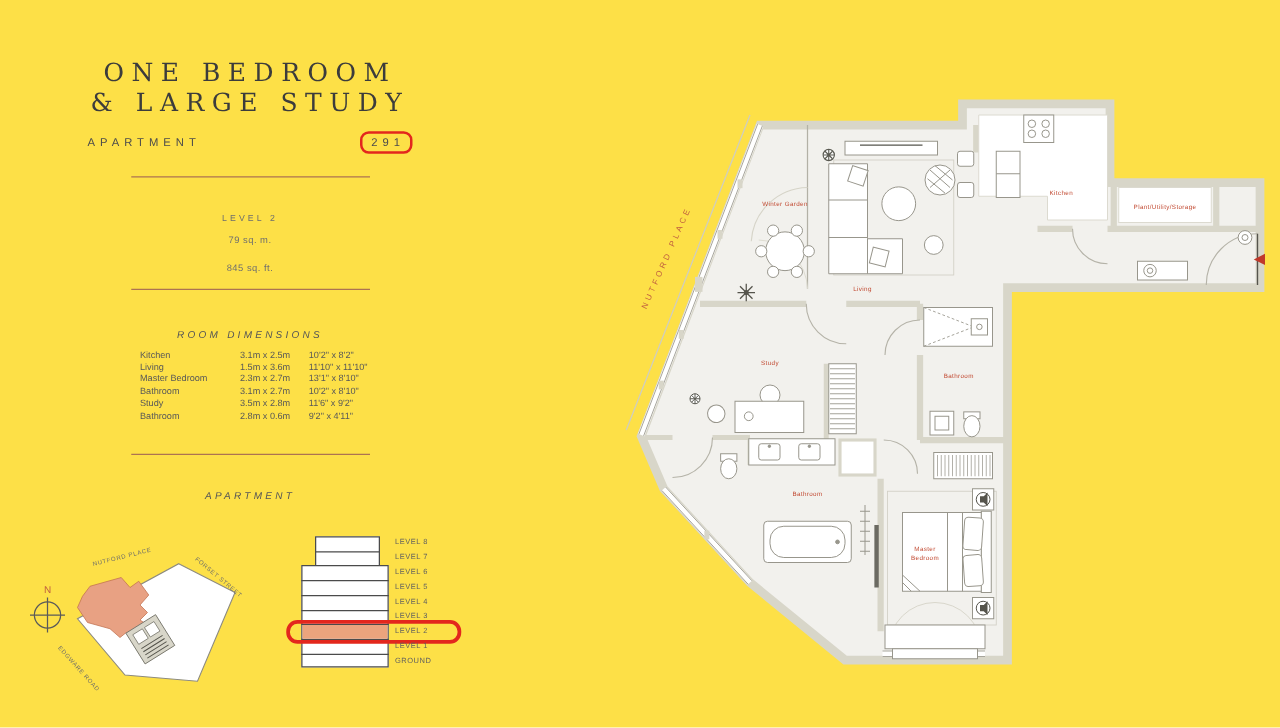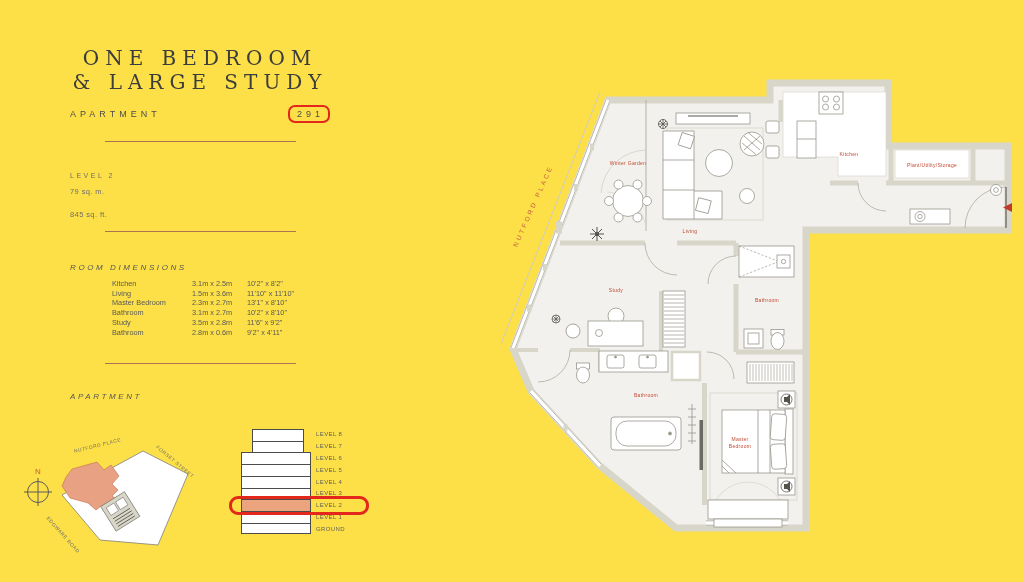--- a/index.html
+++ b/index.html
@@ -7,21 +7,21 @@
         font-family:"Liberation Sans",sans-serif;}
   .abs{position:absolute;}
   
   .panel-title{left:70px;top:46px;width:260px;text-align:center;
     font-family:"DejaVu Serif","Liberation Serif",serif;font-size:20px;line-height:24px;
     letter-spacing:6px;color:#3c3c3c;font-weight:400;}
   .apt-row{left:70px;top:105px;width:260px;display:flex;justify-content:space-between;align-items:center;gap:7px;
     font-size:9px;letter-spacing:4px;color:#4c4c4c;}
   .apt-num{border:2.5px solid #e3271d;border-radius:7px;padding:2px 4px 2px 7px;color:#4c4c4c;}
   .rule{left:105px;width:191px;height:0;border-top:1px solid #ad7351;}
-  .small-center{left:70px;width:260px;color:#6e6e6e;}
+  .small-center{left:70px;width:260px;text-align:center;color:#6e6e6e;}
   .lvl{top:172px;font-size:7px;letter-spacing:2.5px;}
   .area1{top:187px;font-size:7.5px;letter-spacing:.4px;}
   .area2{top:210px;font-size:7.5px;letter-spacing:.4px;}
   .sec-head{font-size:8px;letter-spacing:2.6px;color:#565656;font-style:italic;}
   .dim-table{left:112px;top:279px;width:196px;font-size:7.3px;color:#585858;}
   .dim-row{display:grid;grid-template-columns:80px 55px 61px;line-height:9.7px;}
   
   .stack-box{border:1px solid #4b4b4b;background:#fff;box-sizing:border-box;}
   .stack-line{height:0;border-top:1px solid #4b4b4b;}
   .lvl2-fill{background:#eba47d;}

